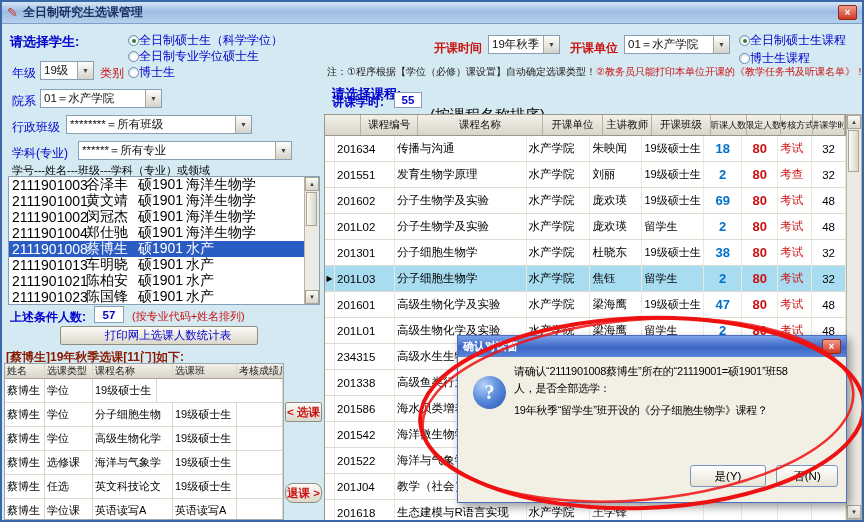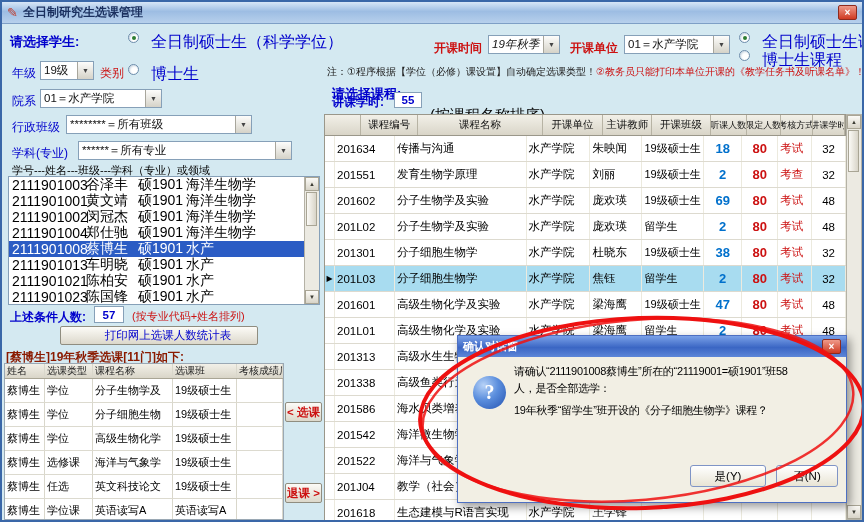--- a/index.html
+++ b/index.html
@@ -10,21 +10,21 @@
   .pencil{color:#c03a2a;font-size:13px;}
   .xbtn{width:19px;height:15px;border:1px solid #8e2a1e;border-radius:2px;background:linear-gradient(#ef9a8a,#cf3a22);color:#fff;font-size:10px;line-height:13px;text-align:center;font-weight:bold;cursor:default;}
   .lblb{position:absolute;color:var(--label-blue,#0000cc);font-size:12px;white-space:nowrap;}
   .lblr{position:absolute;color:var(--label-red,#cc1111);font-size:12px;white-space:nowrap;}
   .bold{font-weight:bold;}
   .sec{position:absolute;color:var(--label-blue,#0000cc);font-weight:bold;font-size:13px;white-space:nowrap;}
   .mar{position:absolute;color:var(--maroon,#8a1a00);font-weight:bold;font-size:12px;white-space:nowrap;}
   .combo{position:absolute;height:19px;background:#fff;border:1px solid #86a0b8;display:flex;align-items:center;font-size:11.5px;color:#111;padding-left:3px;}
   .combo .cv{flex:1;white-space:nowrap;overflow:hidden;}
   .combo .arr{width:16px;height:17px;background:linear-gradient(#fdfdfb,#d5d2c8);border-left:1px solid #a8a69c;font-size:7px;display:flex;align-items:center;justify-content:center;color:#444;}
-  .radio{position:absolute;display:flex;align-items:flex-start;gap:12px;color:var(--label-blue,#0000cc);font-size:16px;white-space:nowrap;}
+  .radio{position:absolute;display:flex;align-items:center;gap:0;color:var(--label-blue,#0000cc);font-size:12px;white-space:nowrap;}
   .radio .dot{width:11px;height:11px;border-radius:50%;background:#fff;border:1px solid #6b8cab;box-shadow:inset 1px 1px 2px #c9d6e2;position:relative;flex:0 0 auto;}
   .radio.on .dot::after{content:"";position:absolute;inset:2.5px;border-radius:50%;background:#2e7d32;}
   .slist{position:absolute;left:6px;top:174px;width:312px;height:129px;background:#fff;border:1px solid #86a0b8;}
   .srows{position:absolute;top:0;left:0;bottom:0;right:15px;overflow:hidden;}
   .srow{display:flex;height:16px;align-items:center;font-size:14px;padding-left:3px;white-space:nowrap;color:#000;}
   .srow.selected{background:var(--selection-bg,#2b5cc4);color:#fff;}
   .sc1{width:74px;}.sc2{width:52px;}.sc3{width:48px;}.sc4{flex:1;}
   .vsb{position:absolute;top:0;right:0;bottom:0;width:15px;background:#eceae2;border-left:1px solid #b5b2a6;}
   .sbtn{position:absolute;left:0;width:14px;height:14px;background:linear-gradient(#fbfaf6,#d8d4c8);border:1px solid #a9a595;font-size:6px;color:#3b3b33;display:flex;align-items:center;justify-content:center;}
   .sbtn.up{top:0;}.sbtn.dn{bottom:0;}
@@ -79,20 +79,24 @@
     <span class="ttl">全日制研究生选课管理</span>
     <span class="xbtn">×</span>
   </div>
 
   <span class="sec" style="left:8px;top:31px;">请选择学生:</span>
 
   <div class="radio on" style="left:126px;top:30px;">
     <span class="dot"></span>
     <span>全日制硕士生（科学学位）</span>
   </div>
+  <div class="radio" style="left:126px;top:46px;">
+    <span class="dot"></span>
+    <span>全日制专业学位硕士生</span>
+  </div>
   <div class="radio" style="left:126px;top:62px;">
     <span class="dot"></span>
     <span>博士生</span>
   </div>
 
   <span class="lblb" style="left:10px;top:63px;">年级</span>
   <div class="combo" style="left:38px;top:59px;width:54px;">
     <span class="cv">19级</span>
     <span class="arr">▼</span>
   </div>
@@ -191,21 +195,20 @@
       <span class="b2">选课类型</span>
       <span class="b3">课程名称</span>
       <span class="b4">选课班</span>
       <span class="b5">考核成绩属</span>
     </div>
     <div>
 
     <div class="brow">
           <span class="b1">蔡博生</span>
           <span class="b2">学位</span>
-          <span class="b3">分子生物学及</span>
           <span class="b4">19级硕士生</span>
           <span class="b5"></span>
         </div>
         <div class="brow">
           <span class="b1">蔡博生</span>
           <span class="b2">学位</span>
           <span class="b3">分子细胞生物</span>
           <span class="b4">19级硕士生</span>
           <span class="b5"></span>
         </div>
@@ -234,26 +237,26 @@
           <span class="b1">蔡博生</span>
           <span class="b2">学位课</span>
           <span class="b3">英语读写A</span>
           <span class="b4">英语读写A</span>
           <span class="b5"></span>
         </div>
       </div>
   </div>
 
   <div class="btn red" style="left:283px;top:400px;width:37px;height:20px;text-align:right;">&lt; 选课</div>
-  <div class="btn red" style="left:283px;top:481px;width:37px;height:20px;">退课 &gt;</div>
+  <div class="btn red" style="left:283px;top:481px;width:37px;height:20px;border-radius:8px;">退课 &gt;</div>
 
   <span class="sec" style="left:330px;top:35px;margin-top:48px;">请选择课程:</span>
 
   <span class="lblr bold" style="left:432px;top:38px;">开课时间</span>
-  <div class="combo" style="left:486px;top:33px;width:72px;font-style:italic;">
+  <div class="combo" style="left:486px;top:33px;width:72px;">
     <span class="cv">19年秋季</span>
     <span class="arr">▼</span>
   </div>
 
   <span class="lblr bold" style="left:568px;top:38px;">开课单位</span>
   <div class="combo" style="left:622px;top:33px;width:106px;">
     <span class="cv">01＝水产学院</span>
     <span class="arr">▼</span>
   </div>
 
@@ -380,21 +383,21 @@
         <span class="k3">水产学院</span>
         <span class="k4">梁海鹰</span>
         <span class="k5">留学生</span>
         <span class="k6">2</span>
         <span class="k7">80</span>
         <span class="k8">考试</span>
         <span class="k9">48</span>
       </div>
       <div class="crow">
         <span class="k0"></span>
-        <span class="k1">201313</span>
+        <span class="k1">234315</span>
         <span class="k2">高级水生生物学</span>
         <span class="k3"></span>
         <span class="k4"></span>
         <span class="k5"></span>
         <span class="k6"></span>
         <span class="k7"></span>
         <span class="k8"></span>
         <span class="k9"></span>
       </div>
       <div class="crow">

